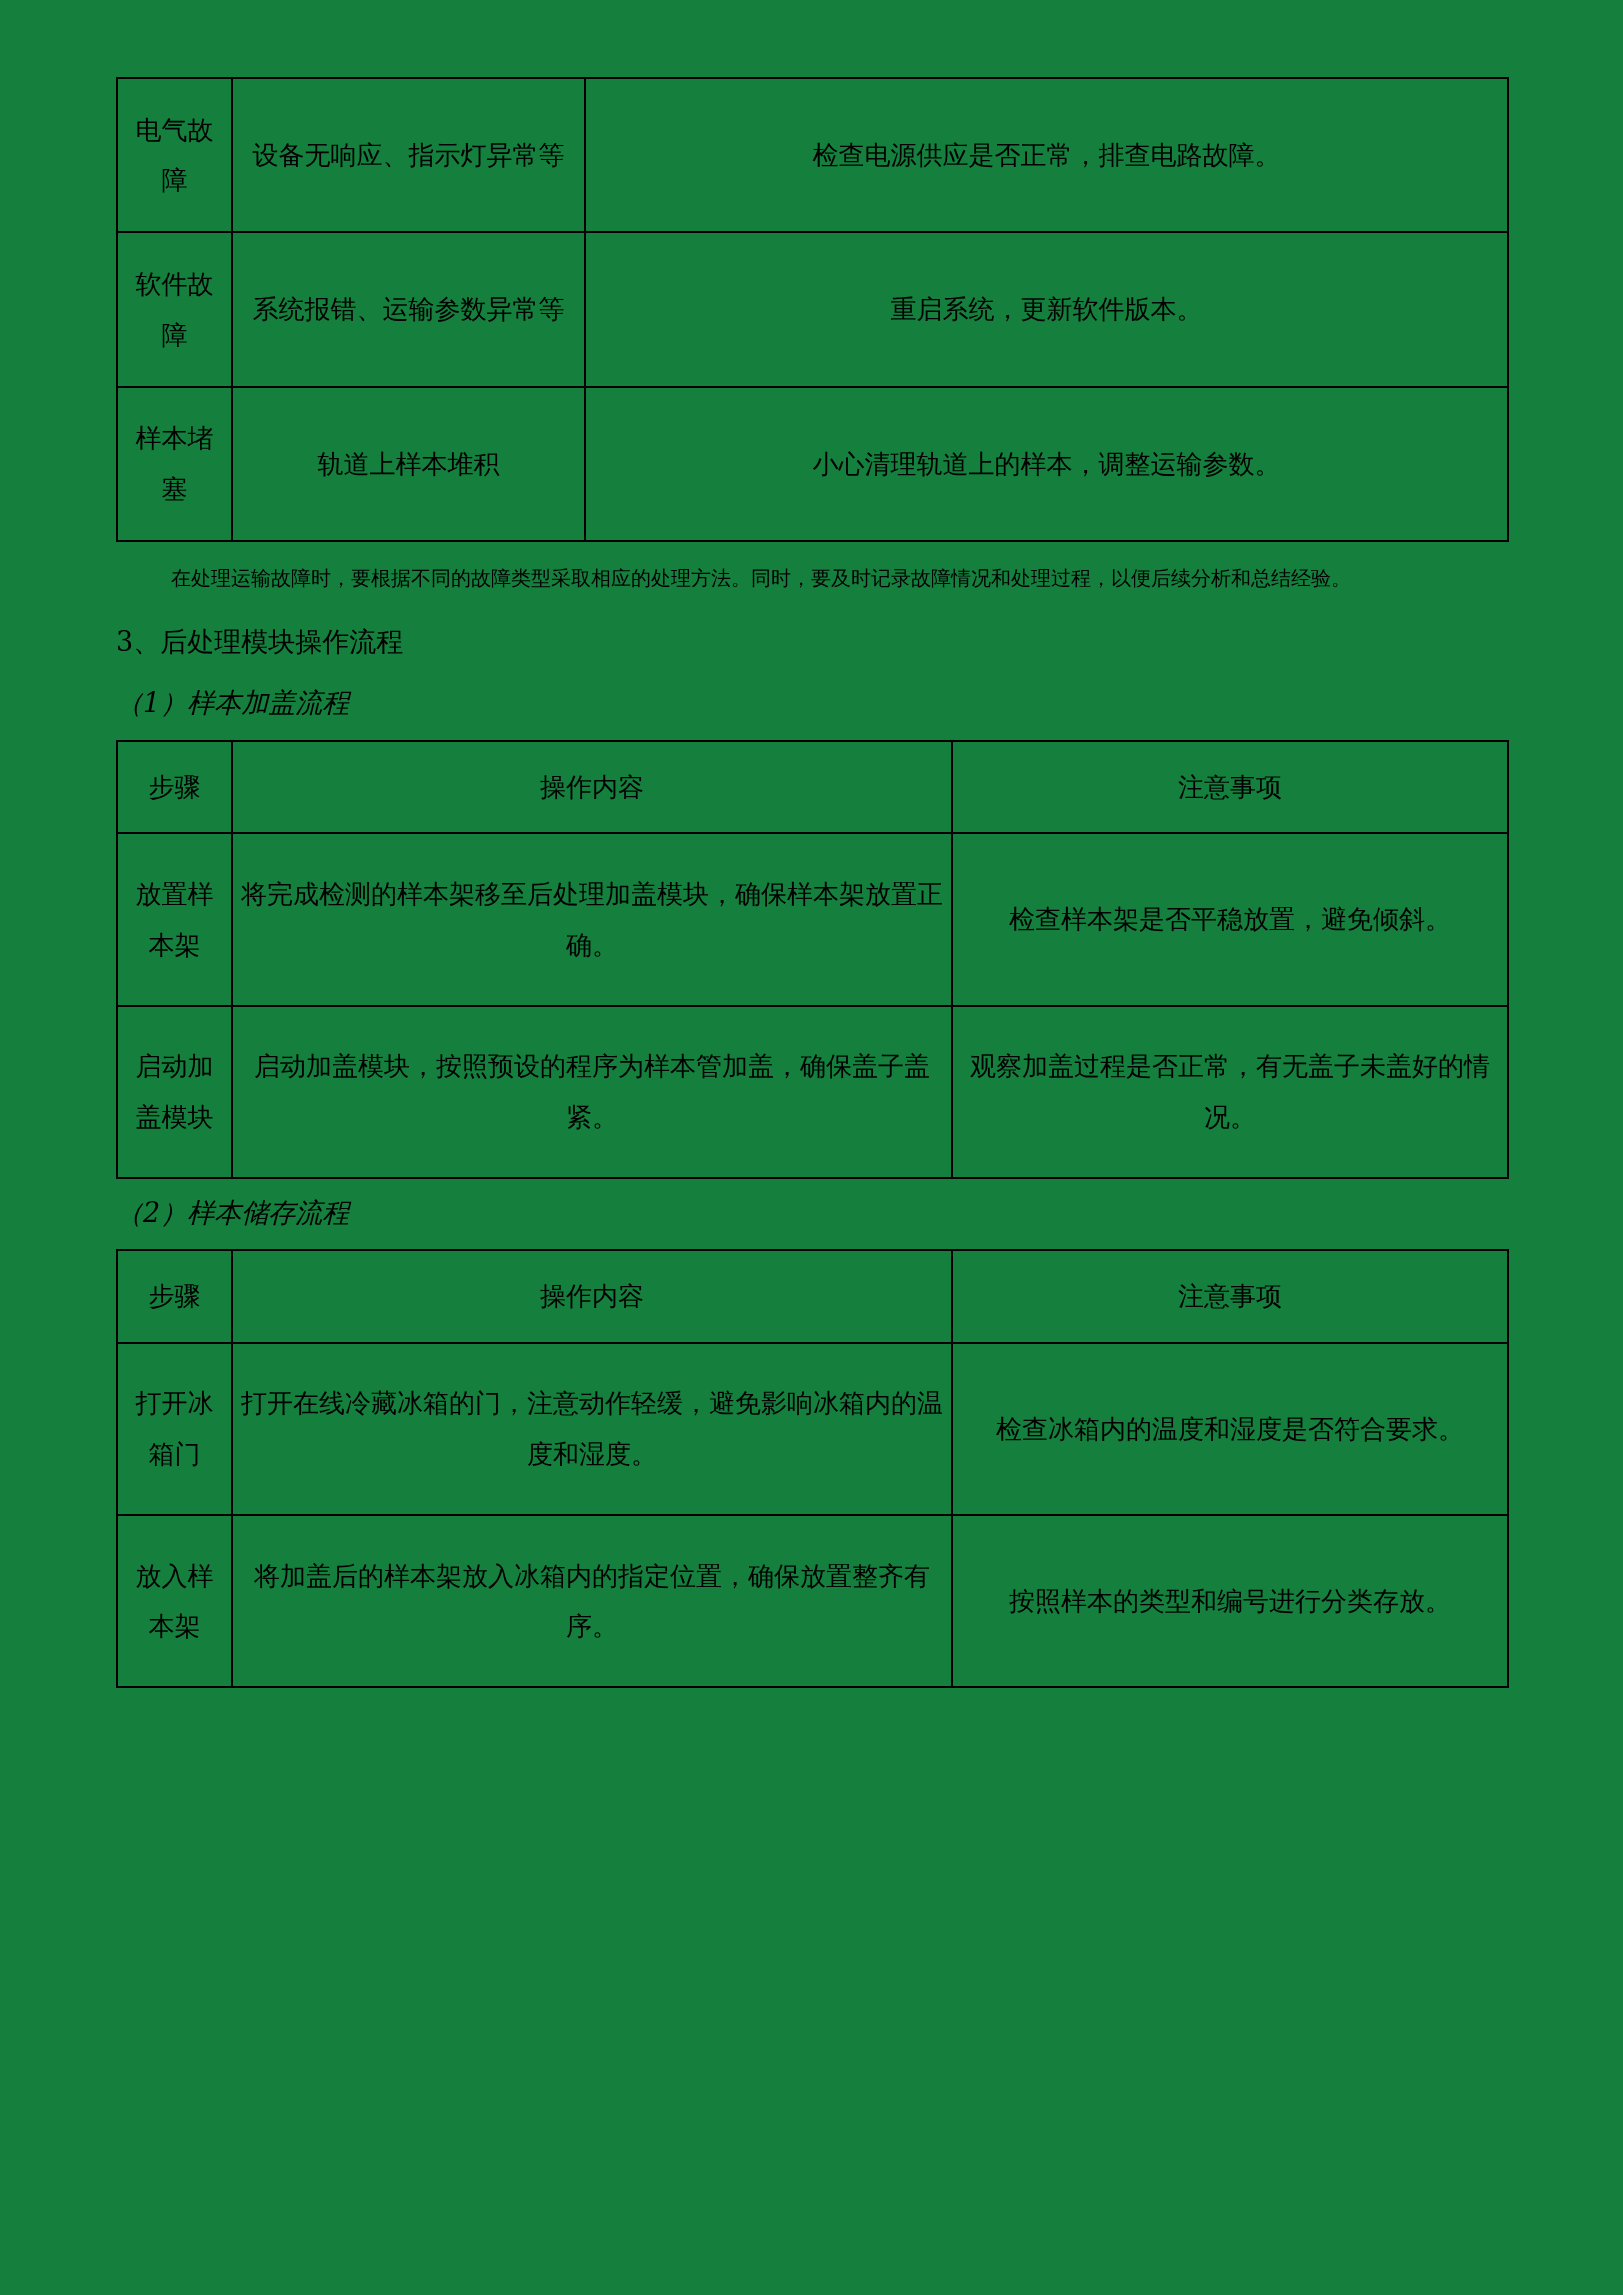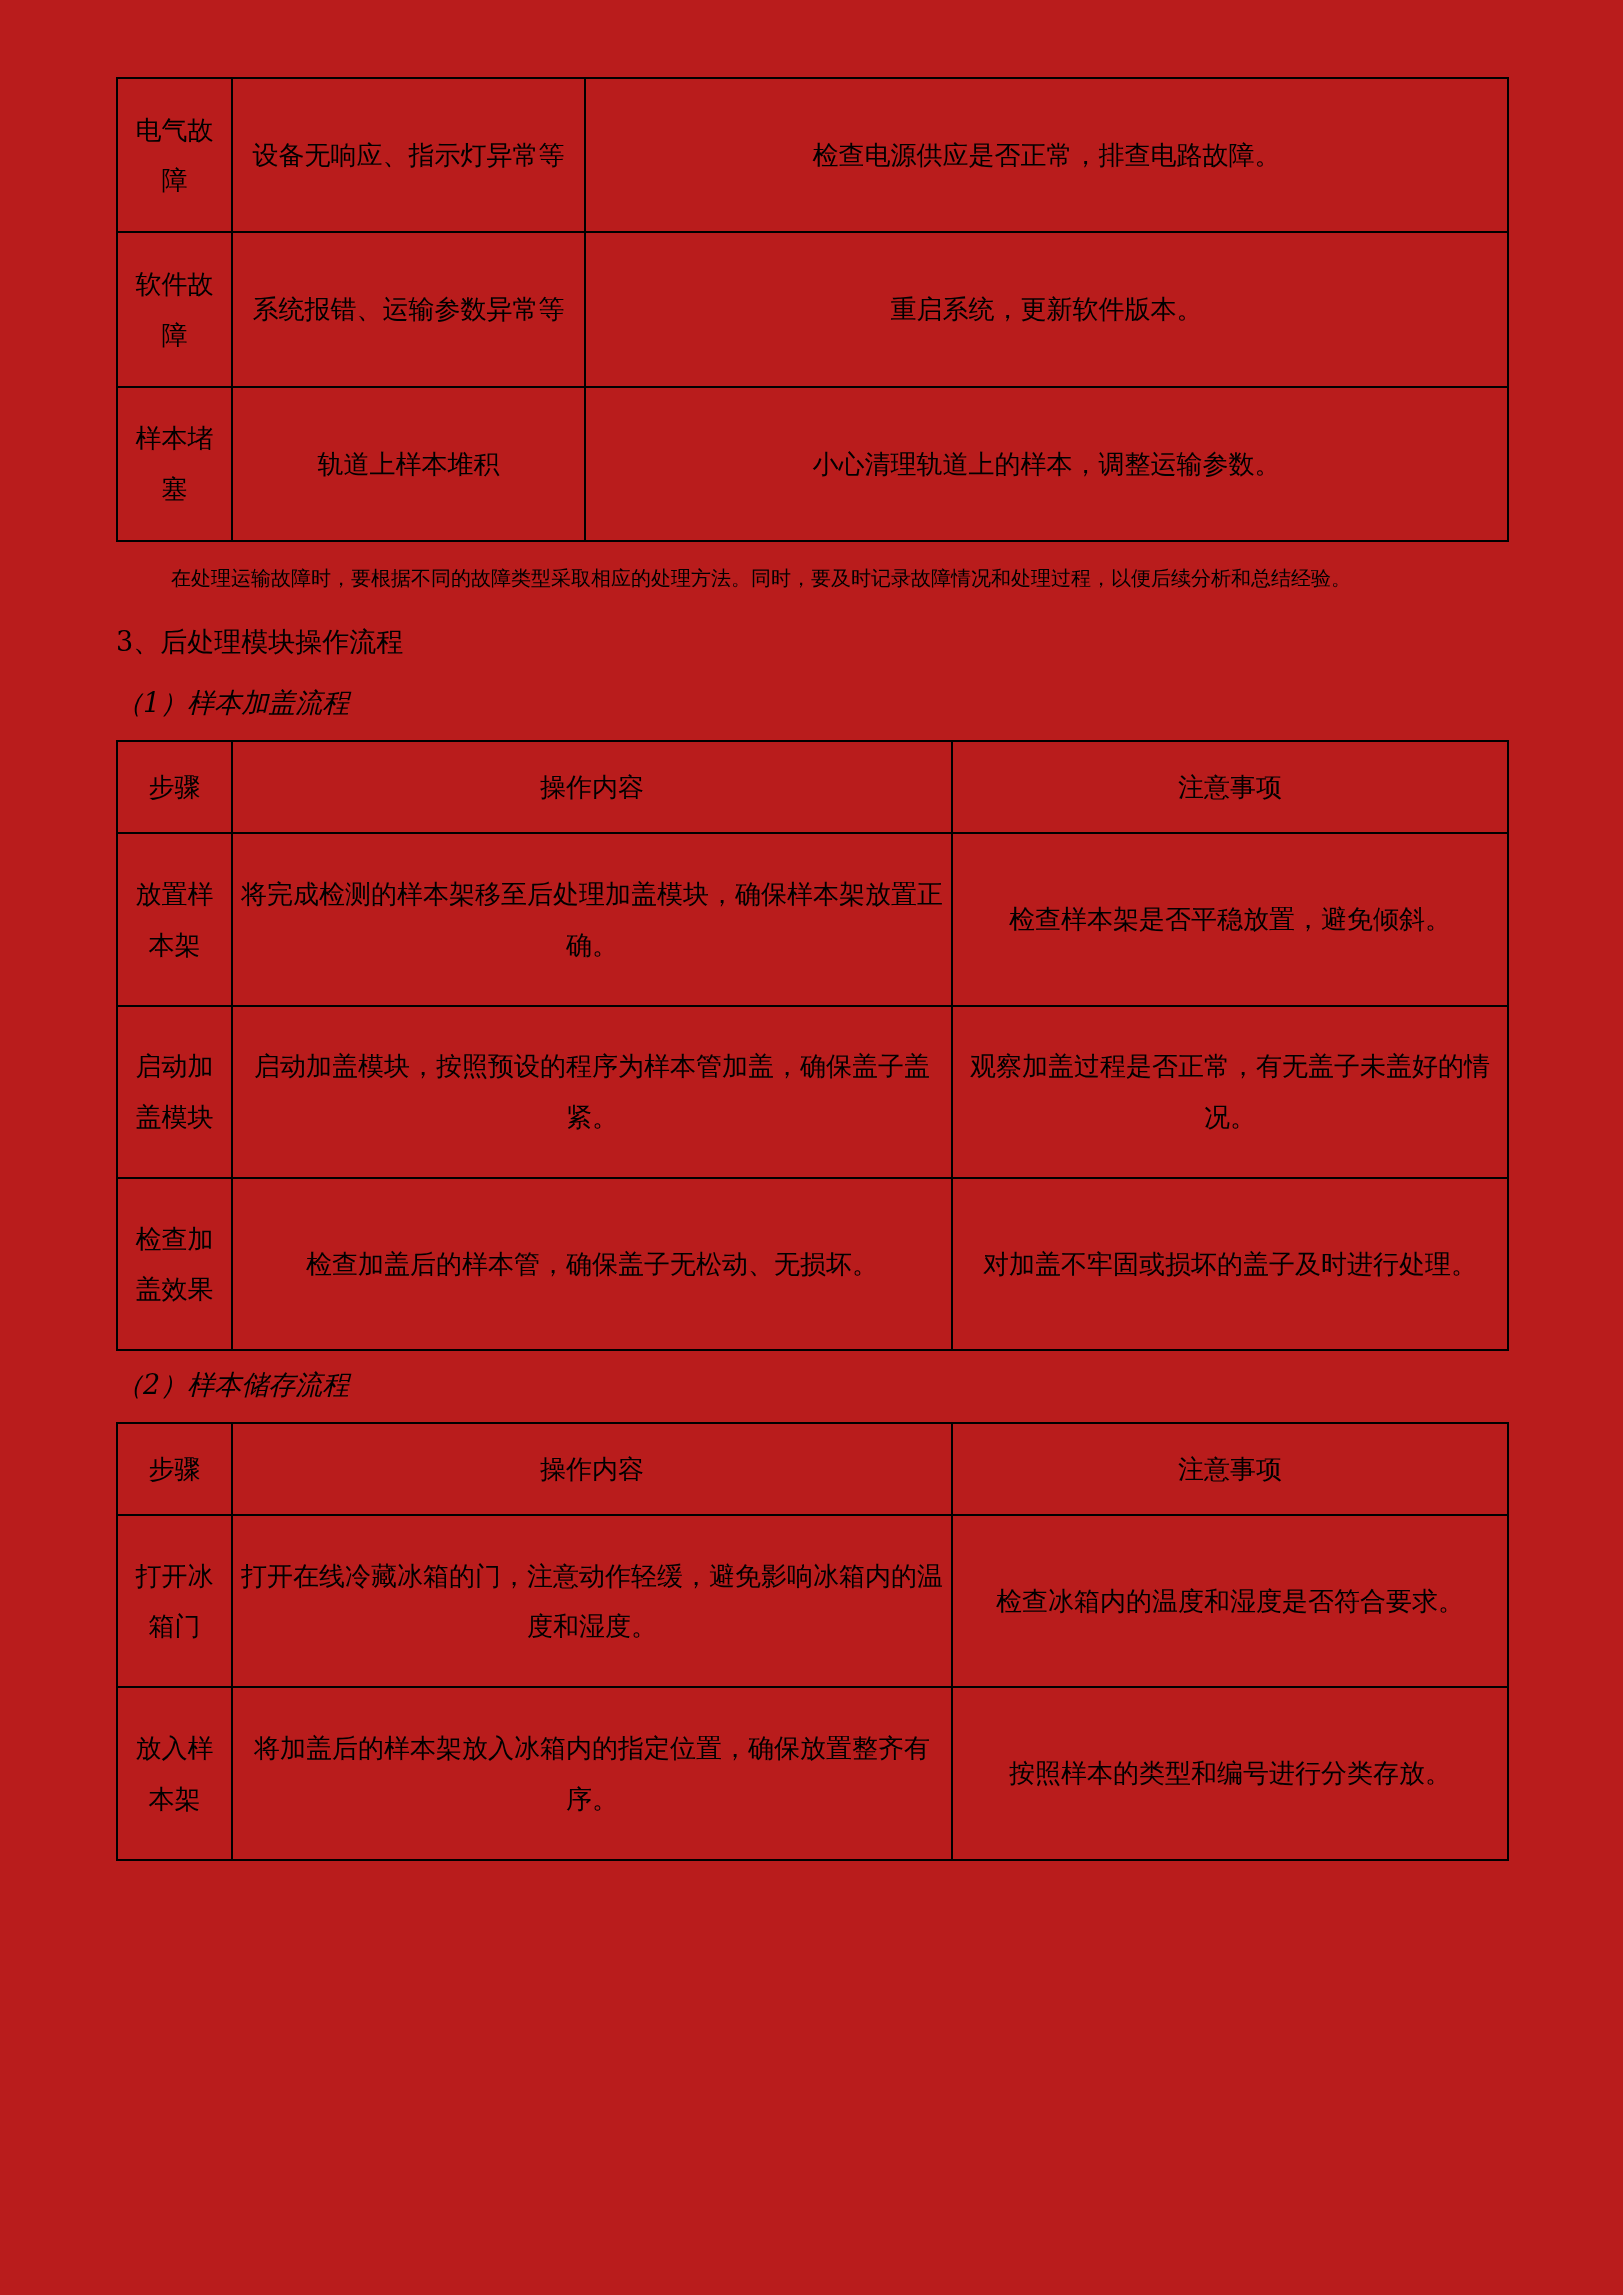--- a/index.html
+++ b/index.html
@@ -8,21 +8,21 @@
     background: #ffffff;
   }
   body {
     font-family: "DejaVu Serif", "Liberation Serif", serif;
     color: #000000;
   }
   .page {
     position: relative;
     width: 1623px;
     height: 2295px;
-    background: #b91c1c;
+    background: #15803d;
     box-sizing: border-box;
     padding: 77px 116px 0 116px;
     overflow: hidden;
   }
   .doc-body {
     width: 1391px;
     margin: 0 auto;
   }
 
   
@@ -136,25 +136,20 @@
         <tr class="row-tall2">
           <td class="cell-narrow">放置样本架</td>
           <td class="cell-mid">将完成检测的样本架移至后处理加盖模块，确保样本架放置正确。</td>
           <td class="cell-mid">检查样本架是否平稳放置，避免倾斜。</td>
         </tr>
         <tr class="row-tall2">
           <td class="cell-narrow">启动加盖模块</td>
           <td class="cell-mid">启动加盖模块，按照预设的程序为样本管加盖，确保盖子盖紧。</td>
           <td class="cell-mid">观察加盖过程是否正常，有无盖子未盖好的情况。</td>
         </tr>
-        <tr class="row-tall2">
-          <td class="cell-narrow">检查加盖效果</td>
-          <td class="cell-mid">检查加盖后的样本管，确保盖子无松动、无损坏。</td>
-          <td class="cell-mid">对加盖不牢固或损坏的盖子及时进行处理。</td>
-        </tr>
       </tbody>
     </table>
 
 
     <p class="subheading">（2）样本储存流程</p>
 
     <table class="doc-table tbl-steps">
       <colgroup>
           <col class="c1">
           <col class="c2">

